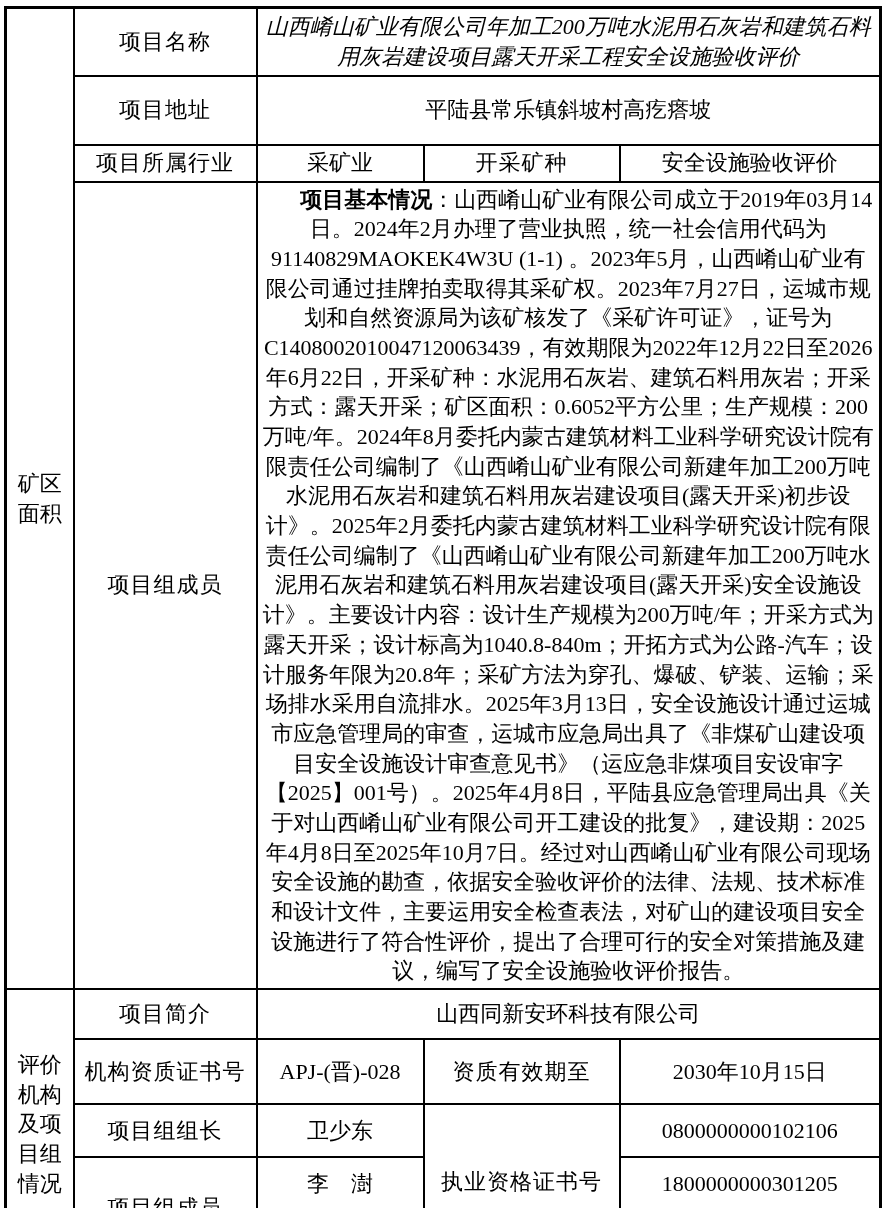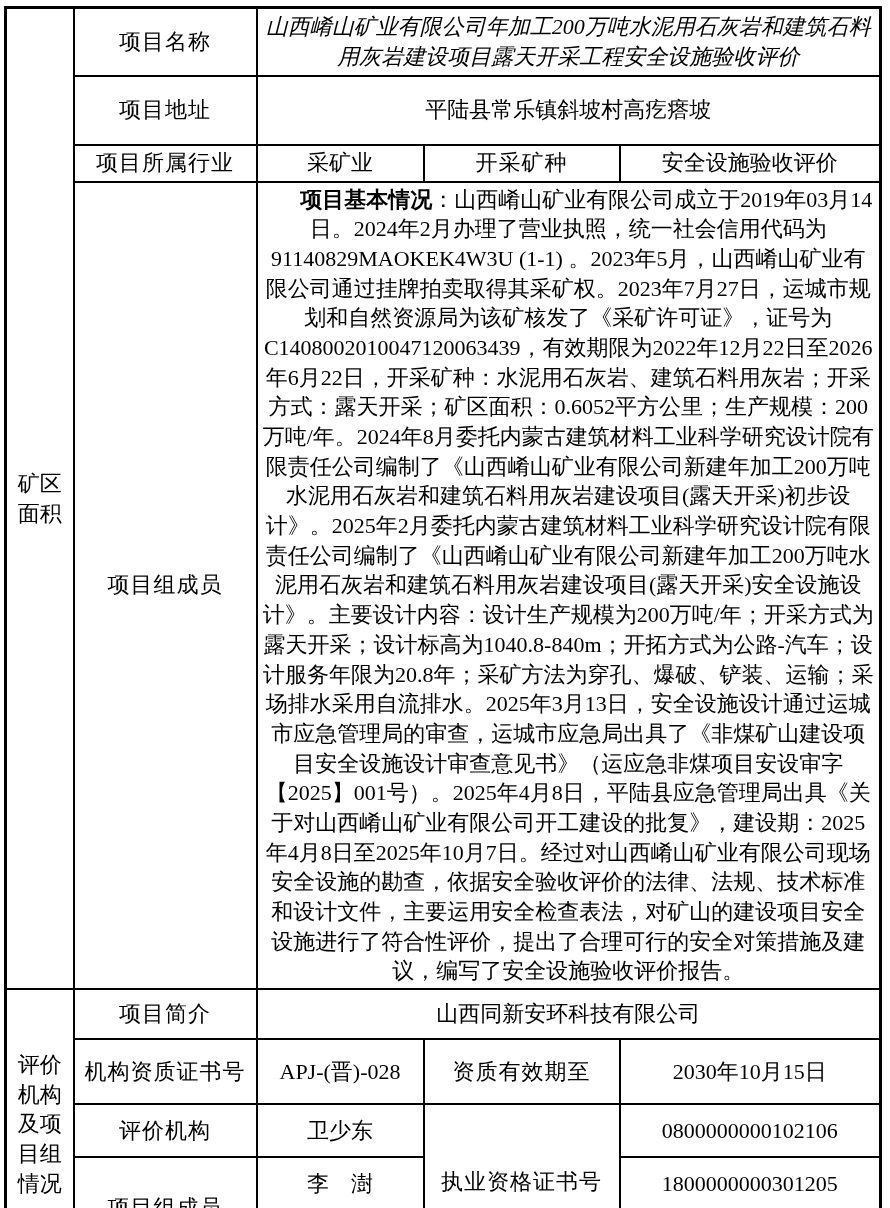--- a/index.html
+++ b/index.html
@@ -117,21 +117,21 @@
     </tr>
 
     <tr class="r6">
       <td class="lbl">机构资质证书号</td>
       <td>APJ-(晋)-028</td>
       <td class="lbl">资质有效期至</td>
       <td>2030年10月15日</td>
     </tr>
 
     <tr class="r7">
-      <td class="lbl">评价机构</td>
+      <td class="lbl">项目组组长</td>
       <td>卫少东</td>
       <td class="lbl" rowspan="3">执业资格证书号</td>
       <td>0800000000102106</td>
     </tr>
 
     <tr class="r8">
       <td class="lbl" rowspan="2">项目组成员</td>
       <td>李　澍</td>
       <td>1800000000301205</td>
     </tr>

